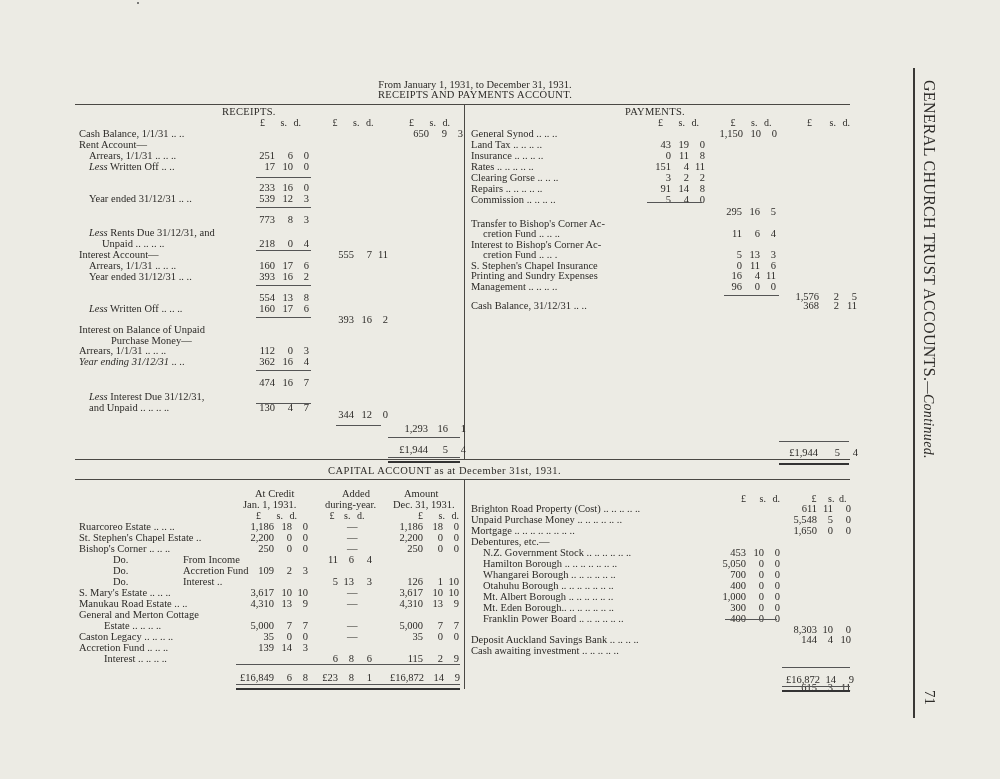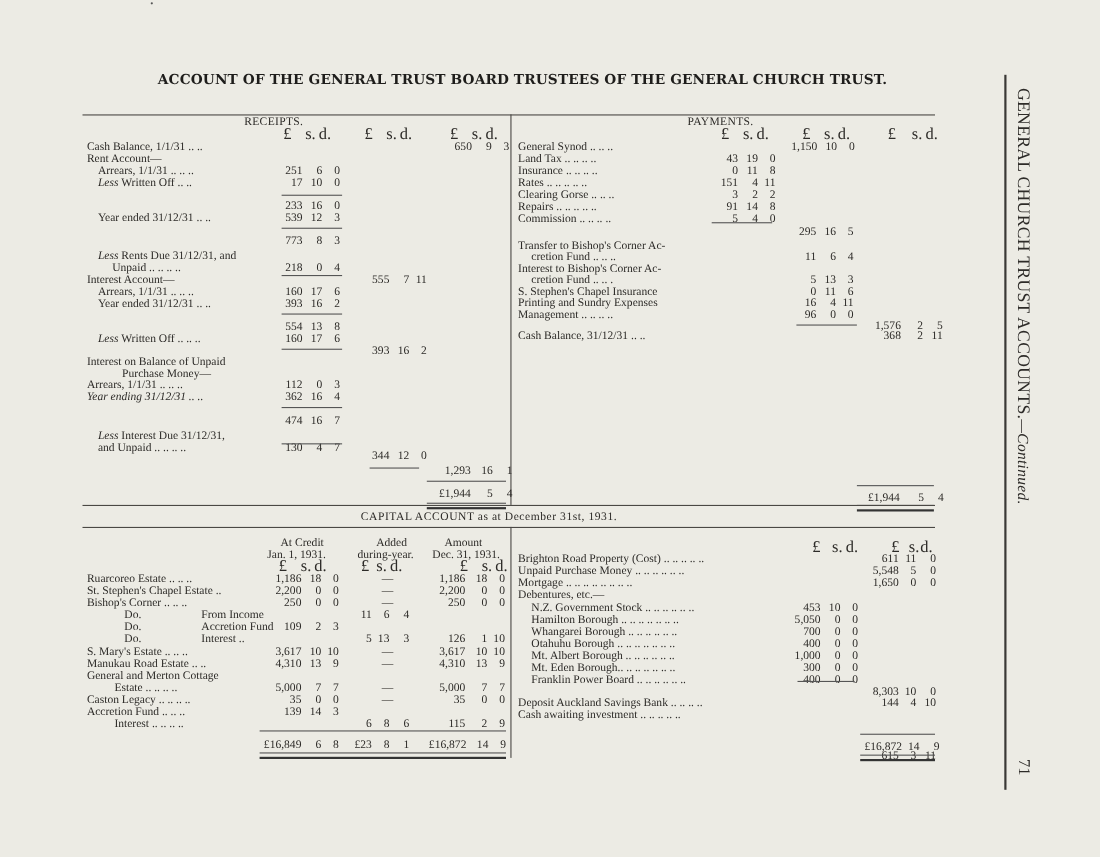--- a/index.html
+++ b/index.html
@@ -16,42 +16,43 @@
     font-family:"DejaVu Serif","Liberation Serif",serif;
     font-weight:bold; font-size:12.5px; letter-spacing:0.1px; color:#1e1d1b;
   }
   .sub1 { left:0; width:950px; top:79px; text-align:center; font-size:10.5px; }
   .sub2 { left:0; width:950px; top:89px; text-align:center; font-size:10.5px; letter-spacing:0.3px; }
   .hr { position:absolute; height:1px; background:#4a4844; }
   .vr { position:absolute; width:1px; background:#4a4844; }
   .txt { position:absolute; white-space:nowrap; font-size:10.5px; line-height:11px; }
   .money { position:absolute; white-space:nowrap; font-size:10.5px; line-height:11px; }
   .money span { display:inline-block; text-align:right; }
-  .hdr { position:absolute; white-space:nowrap; font-size:15px; line-height:11px;font-family:Liberation Serif, serif; }
+  .hdr { position:absolute; white-space:nowrap; font-size:10px; line-height:11px;font-family:Liberation Serif, serif; }
   .hdr span { display:inline-block; text-align:right; }
   .rule { position:absolute; height:1px; background:#555; }
   .dbl { position:absolute; height:3px; border-top:1px solid #555; border-bottom:2px solid #333; }
   .side-text {
     position:absolute; left:938px; top:80px;
     transform-origin:0 0; transform:rotate(90deg);
     font-size:16px; letter-spacing:0.3px; white-space:nowrap; color:#2d2b28;
   }
   .side-text i { font-size:14px; }
   .pagenum {
     position:absolute; left:938px; top:690px; transform-origin:0 0; transform:rotate(90deg);
     font-size:15px;
   }
   .speck { position:absolute; width:2px; height:2px; background:#555; border-radius:1px; }
 </style>
 </head>
 <body>
 
 <div class="page">
 
-  <div class="abs title">ACCOUNT OF THE GENERAL TRUST BOARD TRUSTEES OF THE GENERAL CHURCH TRUST.</div>
+  <div class="abs sub1">From January 1, 1931, to December 31, 1931.</div>
+  <div class="abs sub2">RECEIPTS AND PAYMENTS ACCOUNT.</div>
 
   <div class="hr" style="left:75px; top:104px; width:775px;"></div>
   <div class="vr" style="left:464px; top:104px; height:355px;"></div>
 
   <div class="txt" style="left:222px; top:106px; letter-spacing:0.3px;">RECEIPTS.</div>
   <div class="hdr" style="left:250px; top:117px;">
     <span style="width:15px">£</span><span style="width:22px">s.</span><span style="width:14px">d.</span>
     <span style="width:34px">£</span><span style="width:22px">s.</span><span style="width:14px">d.</span>
     <span style="width:38px">£</span><span style="width:22px">s.</span><span style="width:14px">d.</span>
   </div>

